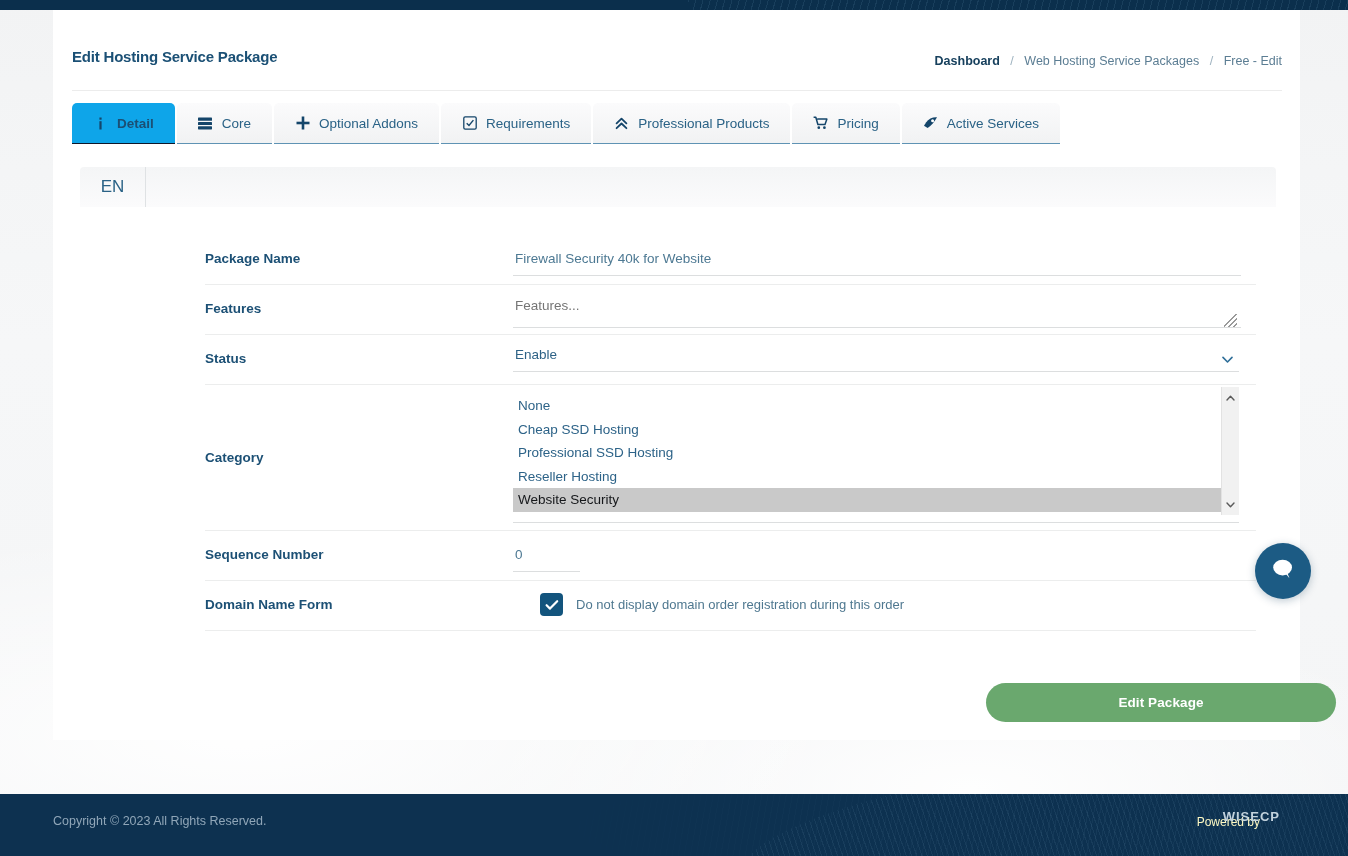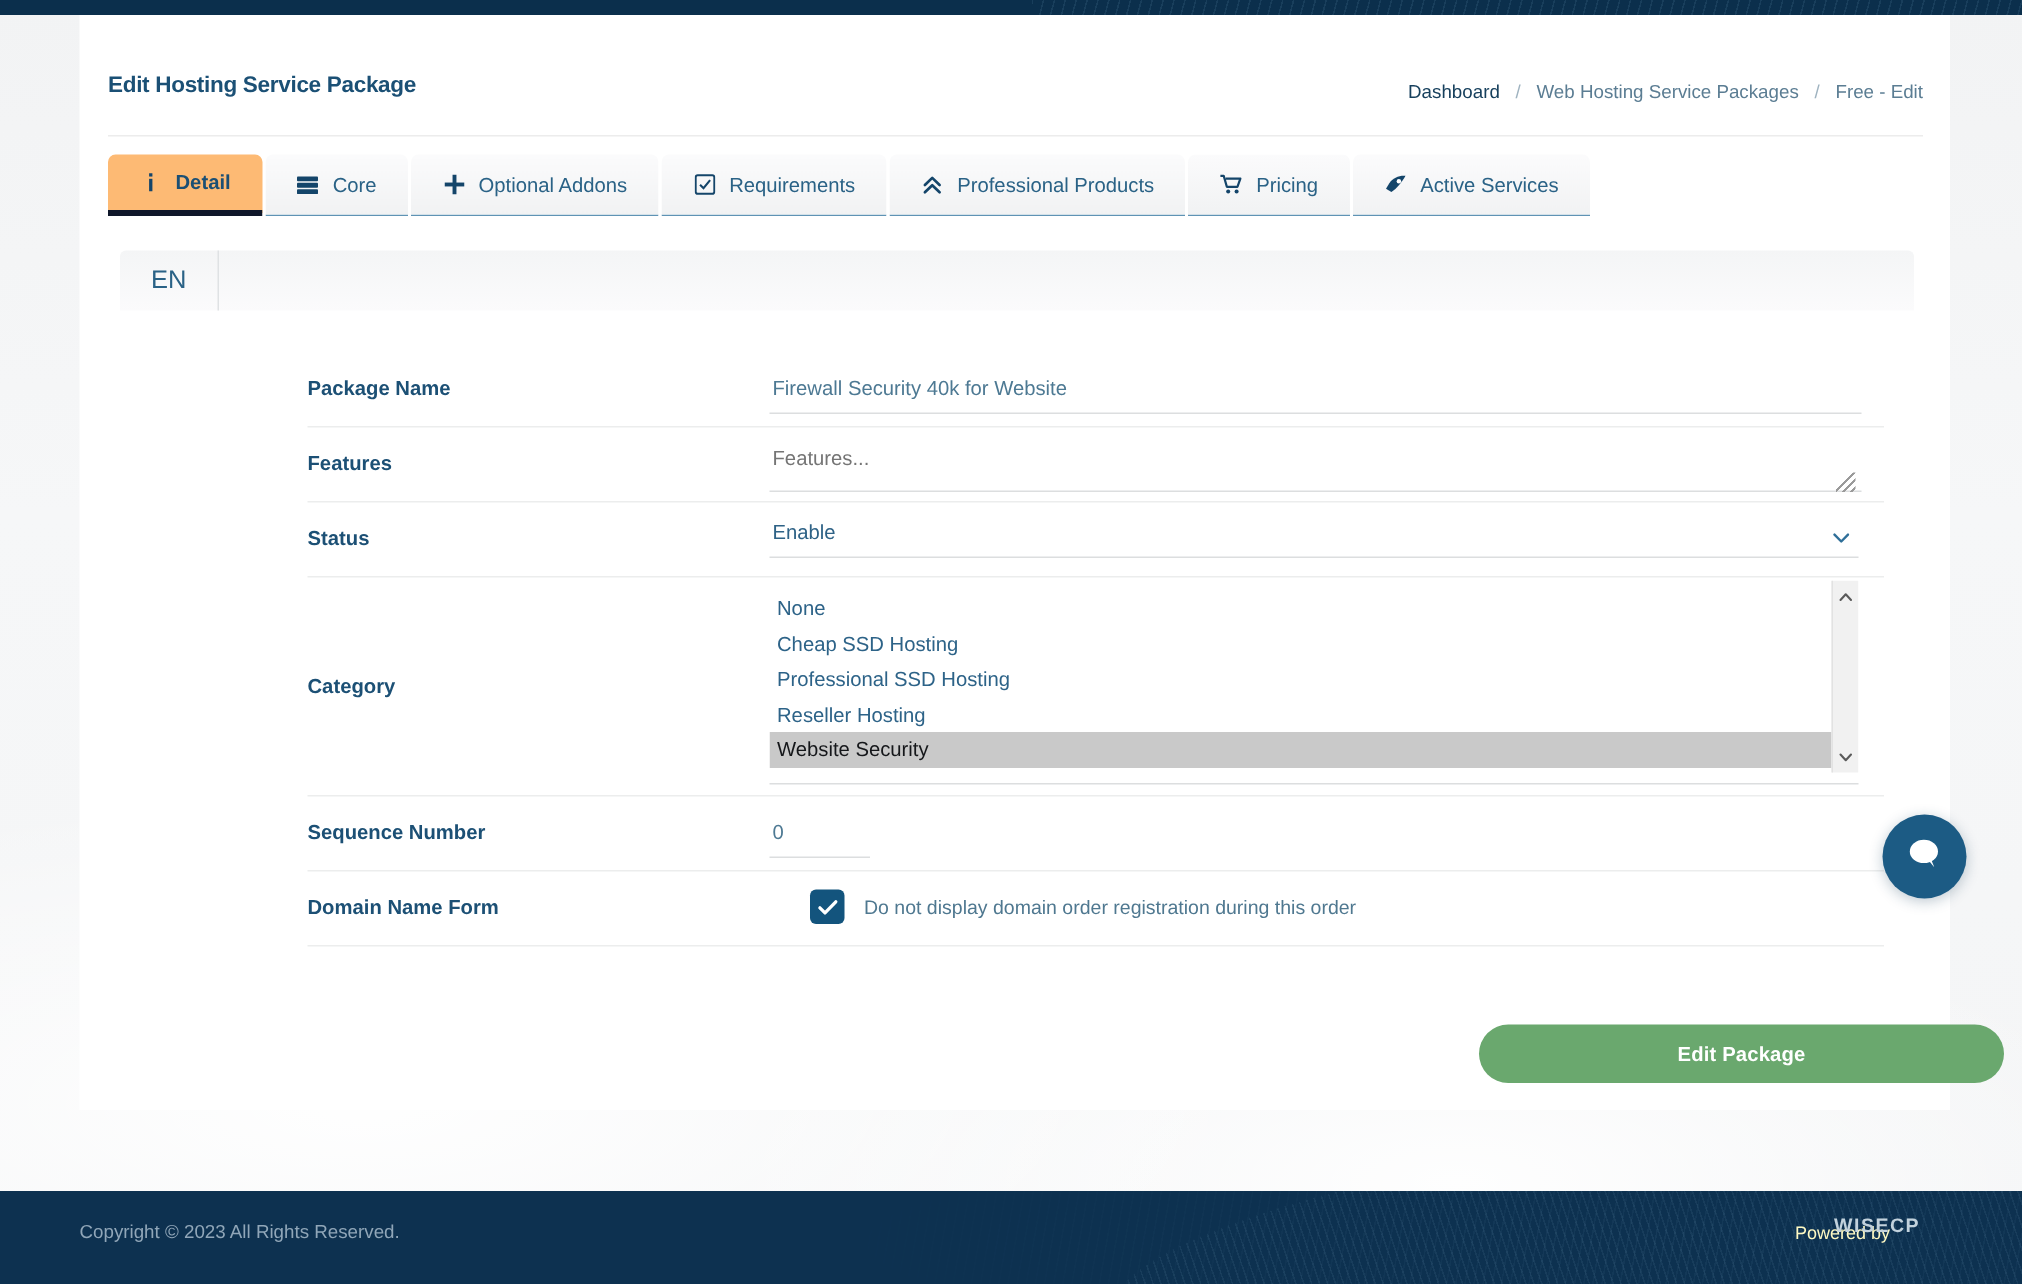--- a/index.html
+++ b/index.html
@@ -53,21 +53,21 @@
     font-size: 15px; font-weight: bold;
     color: #1b5075;
     letter-spacing: -0.2px;
     font-stretch: condensed;
   }
   .breadcrumb {
     position: absolute; right: 0; top: 16px;
     font-size: 12.5px; color: #5d7e94;
     white-space: nowrap;
   }
-  .breadcrumb .crumb-strong { color: #17405d; font-weight: normal; }
+  .breadcrumb .crumb-strong { color: #17405d; font-weight: bold; }
   .breadcrumb .crumb { color: #5b7d93; }
   .breadcrumb .sep { color: #9fb3c0; margin: 0 7px; }
 
   
   .tabs {
     position: absolute; left: 19px; top: 93px;
     height: 41px;
     display: flex; align-items: stretch;
   }
   .tab {
@@ -77,22 +77,22 @@
     font-size: 13.5px;
     color: #2a6286;
     background: linear-gradient(180deg, #fbfbfc 0%, #f1f2f3 100%);
     border-bottom: 1px solid #5f93b4;
     border-radius: 5px 5px 0 0;
     cursor: pointer;
     white-space: nowrap;
   }
   .tab + .tab { margin-left: 2px; }
   .tab.active {
-    background: #fdba74;
-    border-bottom: 4px solid #0f172a;
+    background: #0ea5e9;
+    border-bottom: 1px solid #0f172a;
     color: #1b4f74;
     font-weight: bold;
   }
   .tab .ticon {
     display: inline-flex; align-items: center; justify-content: center;
     width: 15px; height: 15px; color: #14456a;
   }
   .tab .ticon svg { display:block; }
 
   

